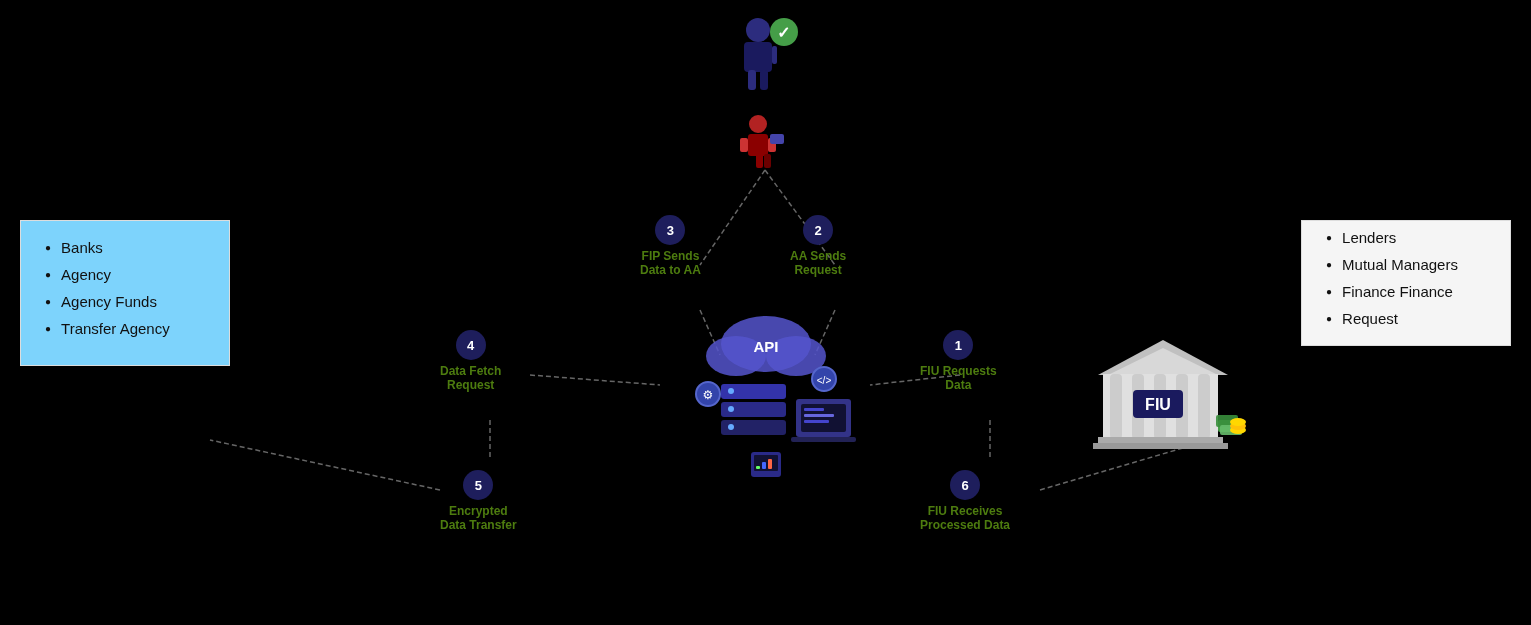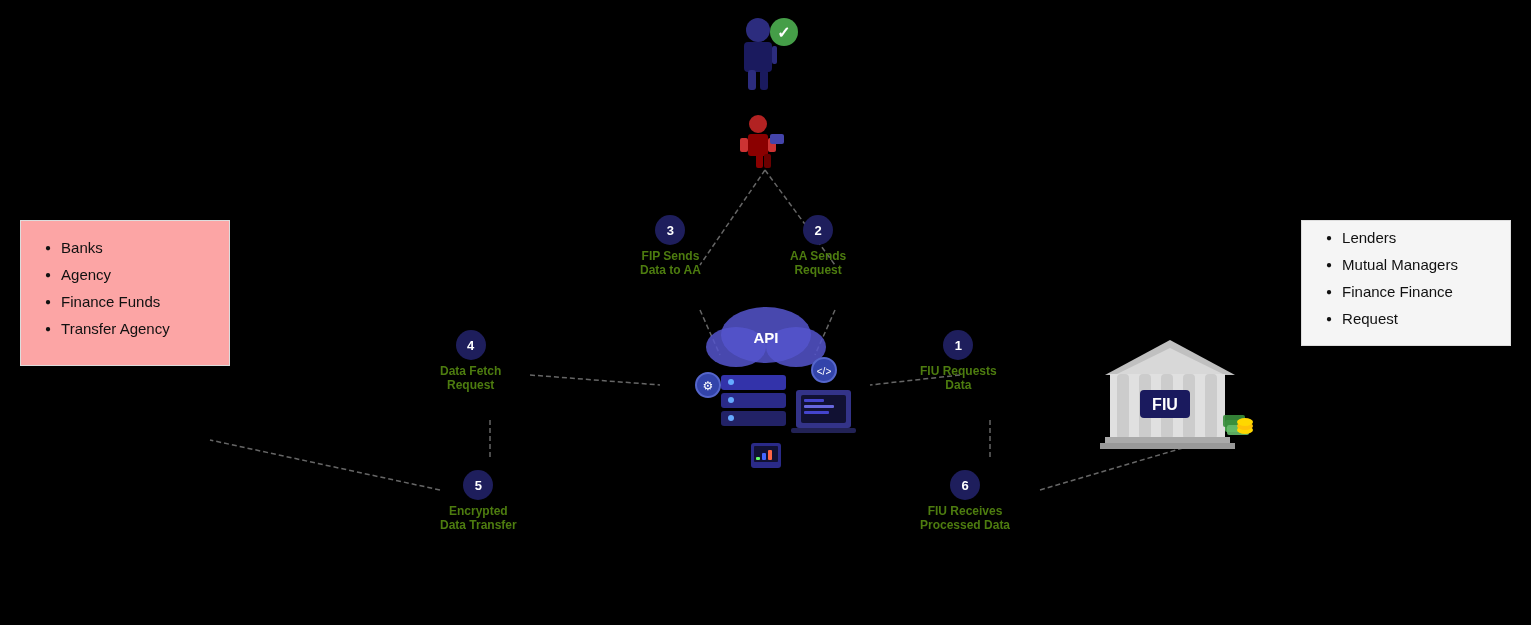--- a/index.html
+++ b/index.html
@@ -19,21 +19,21 @@
       display: flex;
       align-items: center;
       justify-content: center;
     }
 
     
     .left-box {
       position: absolute;
       left: 20px;
       top: 220px;
-      background: #fca5a5;
+      background: #7dd3fc;
       border: 1px solid #ddd;
       padding: 18px 24px;
       min-width: 210px;
     }
 
     .left-box ul {
       list-style: none;
     }
 
     .left-box ul li {
@@ -115,21 +115,21 @@
     
     .fip-building {
       position: absolute;
       left: 65px;
       top: 330px;
     }
 
     
     .fiu-building {
       position: absolute;
-      right: 276px;
+      right: 283px;
       top: 330px;
     }
 
     
     .connections {
       position: absolute;
       top: 0;
       left: 0;
       width: 1531px;
       height: 625px;
@@ -235,21 +235,21 @@
   <div style="position:absolute; top:470px; left:440px; text-align:center;">
     <div class="step-number-circle">5</div>
     <div class="step-bold">Encrypted<br>Data Transfer</div>
   </div>
 
   <div style="position:absolute; top:470px; left:920px; text-align:center;">
     <div class="step-number-circle">6</div>
     <div class="step-bold">FIU Receives<br>Processed Data</div>
   </div>
 
-  <div class="api-center" style="top:295px; left:50%; transform:translateX(-50%); width:200px; height:180px;">
+  <div class="api-center" style="top:304px; left:50%; transform:translateX(-50%); width:200px; height:180px;">
     <svg width="200" height="180" viewBox="0 0 200 180">
 
       <ellipse cx="100" cy="40" rx="45" ry="28" fill="#5555cc" opacity="0.85"></ellipse>
       <ellipse cx="70" cy="52" rx="30" ry="20" fill="#5555cc" opacity="0.85"></ellipse>
       <ellipse cx="130" cy="52" rx="30" ry="20" fill="#5555cc" opacity="0.85"></ellipse>
       <text x="100" y="48" text-anchor="middle" fill="white" font-size="15" font-weight="bold">API</text>
 
       <rect x="55" y="80" width="65" height="15" rx="3" fill="#3333aa"></rect>
       <rect x="55" y="98" width="65" height="15" rx="3" fill="#2a2a88"></rect>
       <rect x="55" y="116" width="65" height="15" rx="3" fill="#222266"></rect>
@@ -309,21 +309,21 @@
       <ellipse cx="150" cy="100" rx="8" ry="4" fill="#FFD700"></ellipse>
       <ellipse cx="150" cy="96" rx="8" ry="4" fill="#FFC107"></ellipse>
       <ellipse cx="150" cy="92" rx="8" ry="4" fill="#FFD700"></ellipse>
     </svg>
   </div>
 
   <div class="left-box">
     <ul>
       <li>Banks</li>
       <li>Agency</li>
-      <li>Finance Funds</li>
+      <li>Agency Funds</li>
       <li>Transfer Agency</li>
     </ul>
   </div>
 
   <div class="right-box">
     <ul>
       <li>Lenders</li>
       <li>Mutual Managers</li>
       <li>Finance Finance</li>
       <li>Request</li>

